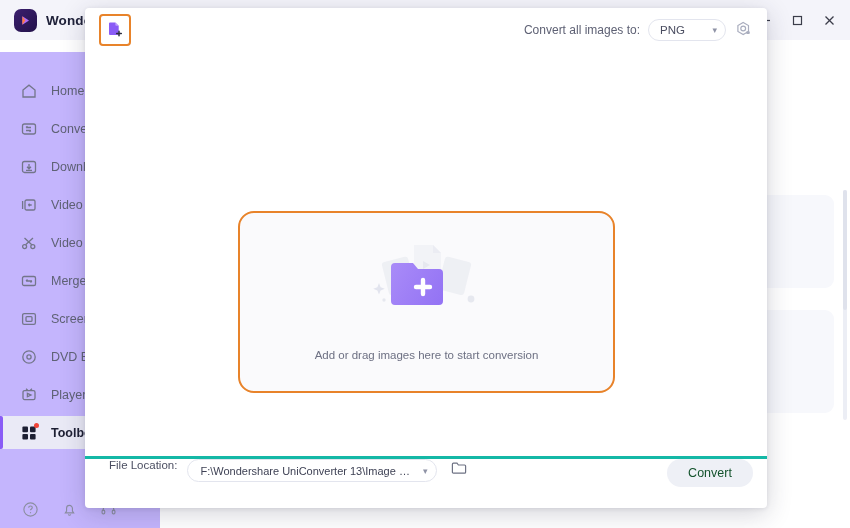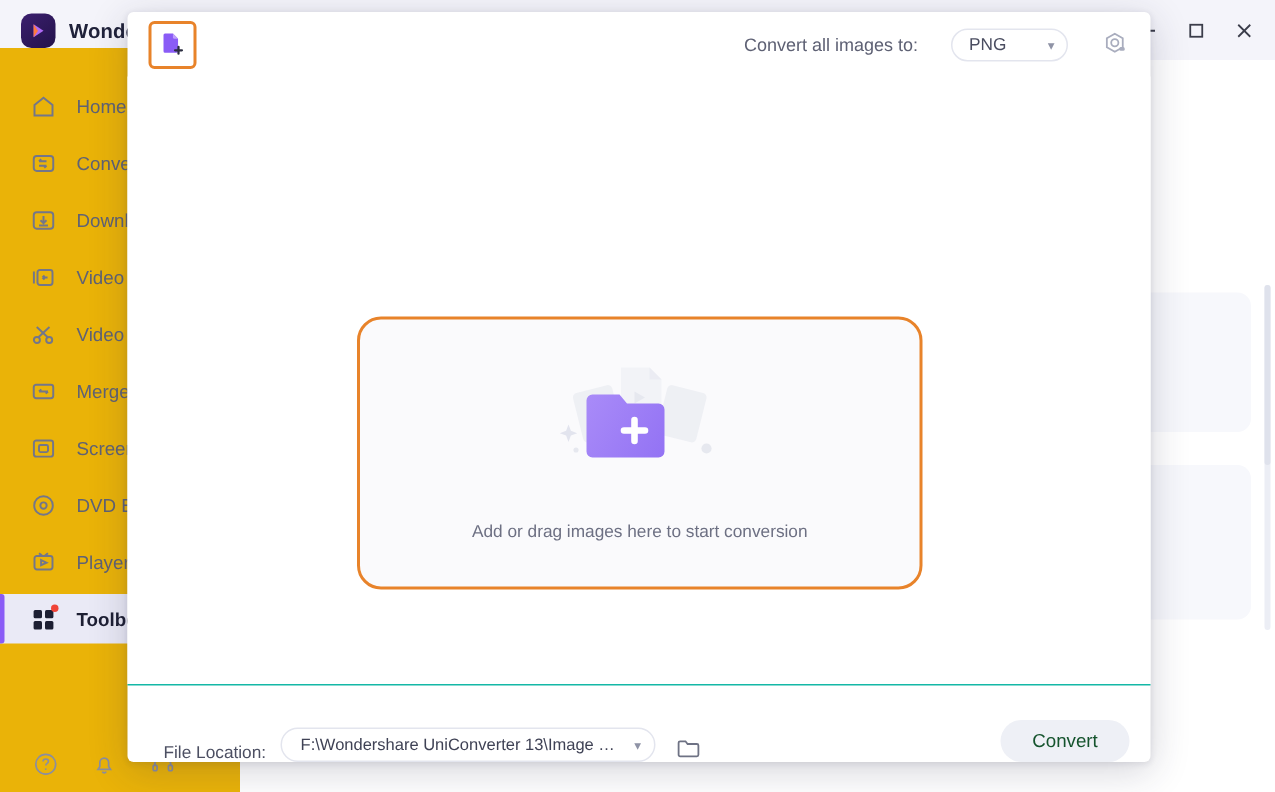--- a/index.html
+++ b/index.html
@@ -41,22 +41,22 @@
   }
   .tb-icon { width: 22px; height: 22px; color: #6b6f80; margin-right: 10px; }
   .wbtn {
     width: 30px; height: 28px; display: flex; align-items: center; justify-content: center;
     color: #3b3d4a;
   }
   .wbtn svg { display: block; }
 
   
   .sidebar {
-    position: absolute; top: 32px; left: 0; width: 160px; bottom: 0;
-    background: #eab308;
+    position: absolute; top: 52px; left: 0; width: 160px; bottom: 0;
+    background: #c4b5fd;
   }
   .nav-item {
     position: relative;
     height: 33px; display: flex; align-items: center; gap: 13px;
     padding-left: 20px; color: #5f6275; font-size: 12.5px;
     margin-bottom: 5px;
   }
   .nav-item .ic { width: 18px; height: 18px; flex: 0 0 18px; color: #73768a; }
   .nav-item.active { background: #eaeaf6; color: #1d1f33; font-weight: 700; }
   .nav-item.active .ic { color: #1d1f33; }
@@ -126,21 +126,21 @@
   }
   .delete-all {
     margin-left: 18px; height: 24px; padding: 0 14px 0 10px;
     border: 1px solid #e7e8f0; border-radius: 13px;
     display: flex; align-items: center; gap: 7px;
     color: #bfc2d0; font-size: 12px; background: #fff;
   }
   .delete-all .ic { width: 13px; height: 13px; color: #c6c9d6; }
 
   .toolbar-right {
-    margin-left: auto; display: flex; align-items: center; gap: 22px;
+    margin-left: auto; display: flex; align-items: center; gap: 8px;
   }
   .convert-label { font-size: 12px; color: #5e6174; }
   .fmt-select {
     width: 78px; height: 22px; border: 1px solid #e3e5ee; border-radius: 11px;
     display: flex; align-items: center; padding: 0 8px 0 11px;
     font-size: 11.5px; color: #4a4d60; background: #fff;
   }
   .fmt-select .chev { margin-left: auto; color: #8f93a6; font-size: 9px; }
   .gear-btn { width: 19px; height: 19px; color: #a9adbe; }
 
@@ -150,22 +150,22 @@
   .dropzone {
     position: absolute; left: 153px; top: 160px; width: 377px; height: 182px;
     border: 2px solid #e8832a; border-radius: 16px;
     background: #fafafc;
     display: flex; flex-direction: column; align-items: center; justify-content: center;
   }
   .dz-art { width: 120px; height: 86px; position: relative; margin-top: -6px; }
   .dz-text { font-size: 11.5px; color: #6d7083; margin-top: 26px; }
 
   .modal-footer {
-    height: 52px; flex: 0 0 52px; border-top: 1px solid #14b8a6;
-    display: flex; align-items: flex-end; padding: 0 14px 0 24px;
+    height: 52px; flex: 0 0 52px; border-top: 3px solid #14b8a6;
+    display: flex; align-items: flex-start; padding: 0 14px 0 24px;
   }
   .fl-label { font-size: 11.5px; color: #4c4f62; margin-right: 10px; }
   .fl-input {
     width: 250px; height: 23px; border: 1px solid #e3e5ee; border-radius: 12px;
     display: flex; align-items: center; padding: 0 9px 0 12px;
     font-size: 11px; color: #3f4255; background: #fff;
   }
   .fl-input .txt { white-space: nowrap; overflow: hidden; text-overflow: ellipsis; }
   .fl-input .chev { margin-left: auto; color: #8f93a6; font-size: 9px; padding-left: 6px; }
   .folder-btn { margin-left: 13px; width: 18px; height: 18px; color: #6e7284; }

